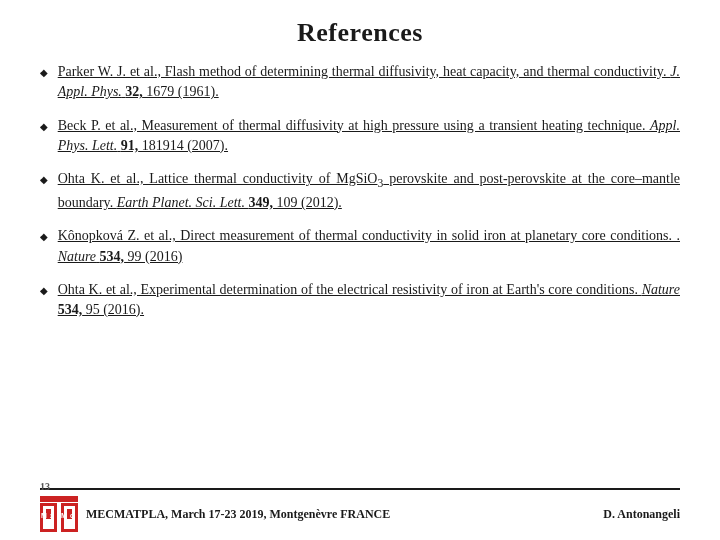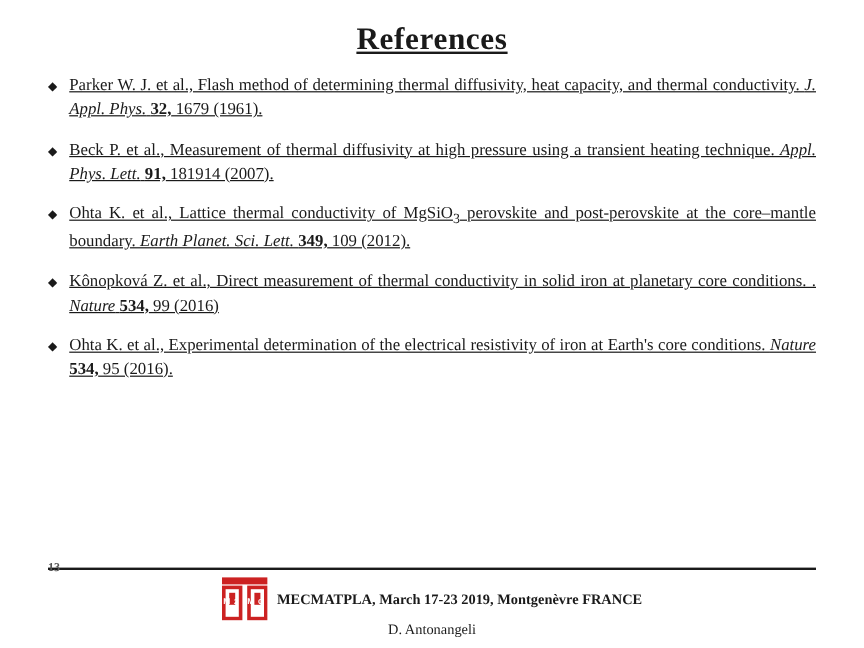--- a/index.html
+++ b/index.html
@@ -23,21 +23,20 @@
       padding: 0 40px;
     }
 
     .title {
       text-align: center;
       font-size: 26px;
       font-weight: bold;
       margin-top: 18px;
       margin-bottom: 14px;
       letter-spacing: 0.02em;
-      text-decoration: underline;
     }
 
     .references-list {
       list-style: none;
       flex: 1;
     }
 
     .ref-item {
       display: flex;
       align-items: flex-start;
@@ -67,21 +66,20 @@
       font-weight: bold;
     }
 
     .footer {
       border-top: 2px solid #1a1a1a;
       display: flex;
       align-items: center;
       justify-content: space-between;
       padding: 6px 0 8px 0;
       margin-top: auto;
-      flex-direction: column;
     }
 
     .footer-left {
       display: flex;
       align-items: center;
       gap: 8px;
     }
 
     .logo-svg {
       width: 38px;
@@ -89,29 +87,29 @@
     }
 
     .footer-conference {
       font-size: 12px;
       font-weight: bold;
       color: #1a1a1a;
     }
 
     .footer-author {
       font-size: 12px;
-      font-weight: normal;
+      font-weight: bold;
       color: #1a1a1a;
     }
 
     .slide-num {
       font-size: 10px;
       position: absolute;
       left: 40px;
-      bottom: 61px;
+      bottom: 48px;
       color: #555;
       font-weight: bold;
     }
   </style>
 </head>
 <body>
 
 <div class="page">
   <div class="title">References</div>
 

